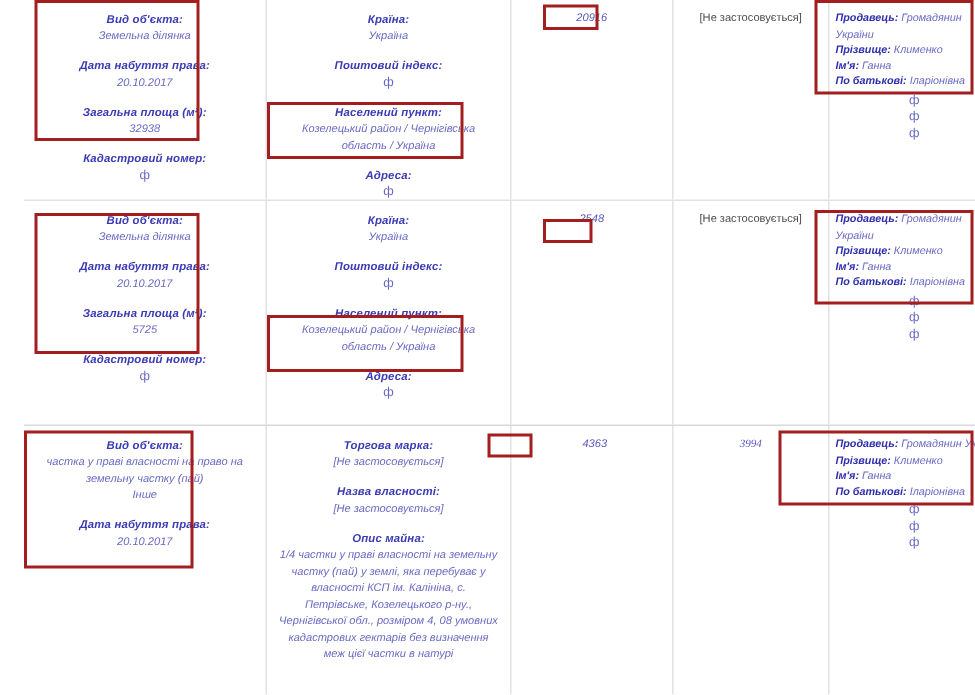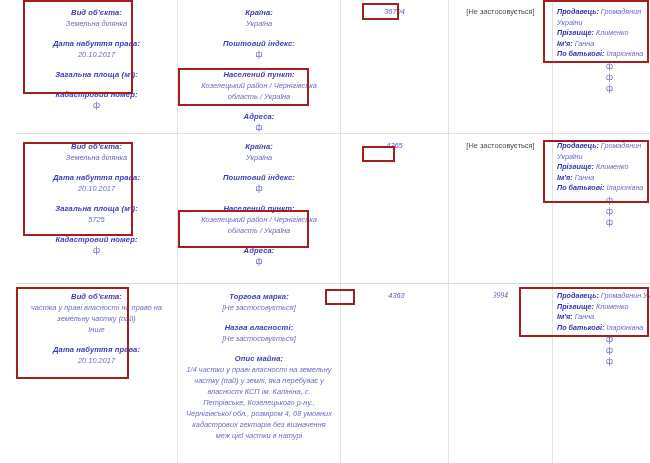--- a/index.html
+++ b/index.html
@@ -152,20 +152,21 @@
 
     <div class="cell c-obj">
       <div class="gap-s"></div>
       <div class="lbl">Вид об'єкта:</div>
       <div class="val">Земельна ділянка</div>
       <div class="gap"></div>
       <div class="lbl">Дата набуття права:</div>
       <div class="val">20.10.2017</div>
       <div class="gap"></div>
       <div class="lbl">Загальна площа (м²):</div>
+      <div class="val">32938</div>
       <div class="gap"></div>
       <div class="lbl">Кадастровий номер:</div>
       <span class="clip">ф</span>
     </div>
 
     <div class="cell c-loc">
       <div class="gap-s"></div>
       <div class="lbl">Країна:</div>
       <div class="val">Україна</div>
       <div class="gap"></div>
@@ -173,21 +174,21 @@
       <span class="clip">ф</span>
       <div class="gap"></div>
       <div class="lbl">Населений пункт:</div>
       <div class="val" style="padding:0 14px;">Козелецький район / Чернігівська область / Україна</div>
       <div class="gap"></div>
       <div class="lbl">Адреса:</div>
       <span class="clip">ф</span>
     </div>
 
     <div class="cell c-num">
-      <div class="plainnum">36704</div>
+      <div class="plainnum">20916</div>
     </div>
 
     <div class="cell c-na">
       <div class="na">[Не застосовується]</div>
     </div>
 
     <div class="cell c-party">
       <div class="gap-s"></div>
       <div class="party-line">
         <b>Продавець:</b>
@@ -239,21 +240,21 @@
       <span class="clip">ф</span>
       <div class="gap"></div>
       <div class="lbl">Населений пункт:</div>
       <div class="val" style="padding:0 14px;">Козелецький район / Чернігівська область / Україна</div>
       <div class="gap"></div>
       <div class="lbl">Адреса:</div>
       <span class="clip">ф</span>
     </div>
 
     <div class="cell c-num">
-      <div class="plainnum">4365</div>
+      <div class="plainnum">2548</div>
     </div>
 
     <div class="cell c-na">
       <div class="na">[Не застосовується]</div>
     </div>
 
     <div class="cell c-party">
       <div class="gap-s"></div>
       <div class="party-line">
         <b>Продавець:</b>

